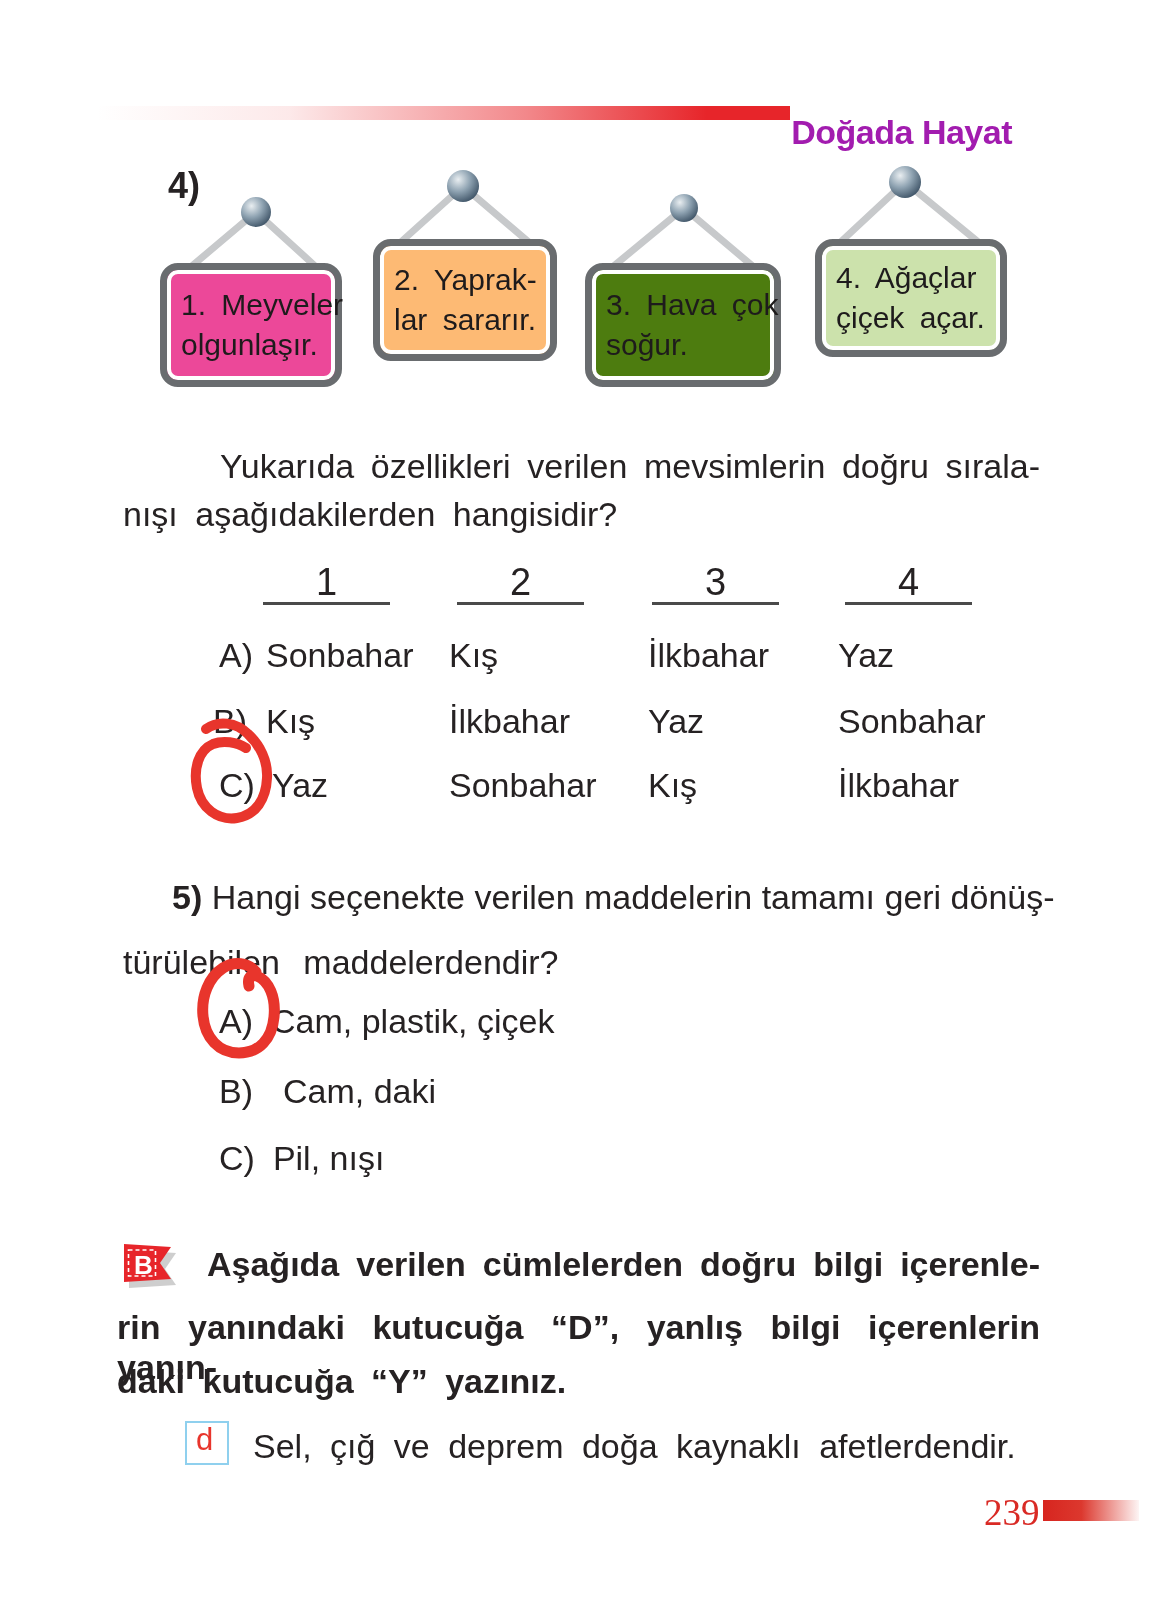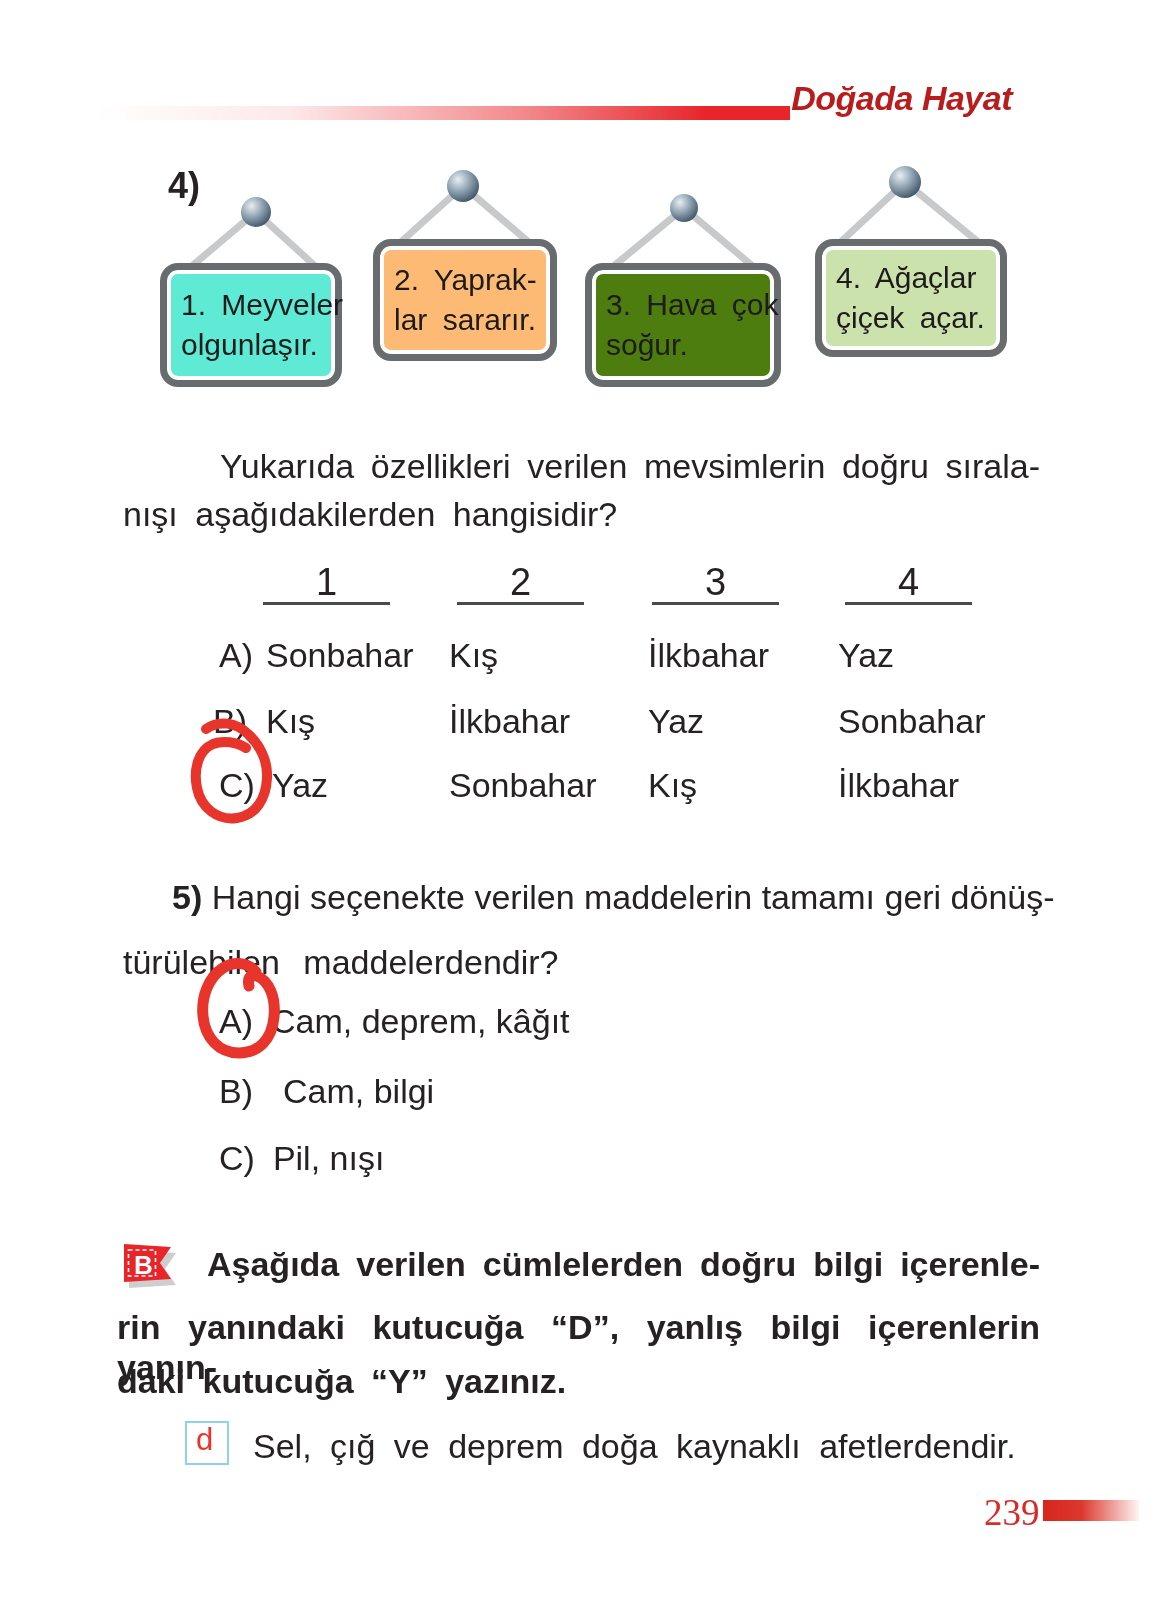--- a/index.html
+++ b/index.html
@@ -6,21 +6,21 @@
   #page{position:relative;width:1162px;height:1615px;background:#ffffff;overflow:hidden;
         font-family:"Liberation Sans",sans-serif;color:#262223;}
   .abs{position:absolute;}
   .line{position:absolute;line-height:1.18;font-size:34px;white-space:nowrap;}
   .just{white-space:normal;text-align:justify;text-align-last:justify;}
   .bold{font-weight:700;}
 
   
   #hdr-bar{left:95px;top:106px;width:695px;height:14px;
     background:linear-gradient(90deg,rgba(232,38,43,0) 0%,rgba(232,38,43,.10) 28%,rgba(232,38,43,.55) 62%,#e7252a 88%,#e7252a 100%);}
-  #hdr-title{top:79px;right:150px;font-size:34px;font-weight:700;color:#b91c1c;letter-spacing:-.5px;font-style:italic;}
+  #hdr-title{top:113px;right:150px;font-size:34px;font-weight:700;color:#a21caf;letter-spacing:-.5px;}
 
   
   .board{position:absolute;border:7px solid #696c6f;border-radius:18px;
          box-shadow:inset 0 0 0 4px #ffffff;box-sizing:border-box;
          display:flex;flex-direction:column;justify-content:center;padding:4px 8px 4px 14px;}
   .board .sline{font-size:30px;line-height:40px;word-spacing:7px;color:#1e1b1c;white-space:nowrap;}
 
   
   .th{position:absolute;top:561px;font-size:38px;text-align:center;width:127px;}
   .ul{position:absolute;top:602px;height:3px;background:#4a4a4a;width:127px;}
@@ -72,21 +72,21 @@
         <path d="M554 58 L632 124"></path>
       <path d="M775 32 L702 100"></path>
         <path d="M775 32 L858 100"></path>
     </g>
     <circle cx="126" cy="62" r="15" fill="url(#ballGrad)"></circle>
     <circle cx="333" cy="36" r="16" fill="url(#ballGrad)"></circle>
     <circle cx="554" cy="58" r="14" fill="url(#ballGrad)"></circle>
     <circle cx="775" cy="32" r="16" fill="url(#ballGrad)"></circle>
   </svg>
 
-  <div class="board" style="left:160px;top:263px;width:182px;height:124px;background:#5eead4;">
+  <div class="board" style="left:160px;top:263px;width:182px;height:124px;background:#ec4899;">
     <div class="sline">1. Meyveler</div>
     <div class="sline">olgunlaşır.</div>
   </div>
   <div class="board" style="left:373px;top:239px;width:184px;height:122px;background:#fdba74;">
     <div class="sline">2. Yaprak-</div>
     <div class="sline">lar sararır.</div>
   </div>
   <div class="board" style="left:585px;top:263px;width:196px;height:124px;background:#4d7c0f;">
     <div class="sline">3. Hava çok</div>
     <div class="sline">soğur.</div>
@@ -133,24 +133,24 @@
   <svg style="left:190px;top:715px;z-index:5;" width="88" height="115" viewBox="0 0 88 115">
     <path d="M16 14 C28 5 46 7 58 19 C70 30 78 46 77 63 C76 84 66 100 47 103 C28 106 11 93 7 73 C3 53 9 35 23 29 C33 25 47 27 56 33" fill="none" stroke="#e8352c" stroke-width="10" stroke-linecap="round" stroke-linejoin="round"></path>
   </svg>
 
   <div class="line" style="left:172px;top:877px;">
     <span class="bold">5)</span><span> </span><span>Hangi seçenekte verilen maddelerin tamamı geri dönüş-</span>
   </div>
   <div class="line" style="left:123px;top:942px;word-spacing:14px;">türülebilen maddelerdendir?</div>
 
   <div class="optrow" style="left:219px;top:1002px;">
-    <span class="olab">A)</span><span>Cam, deprem, kâğıt</span>
+    <span class="olab">A)</span><span>Cam, plastik, çiçek</span>
   </div>
   <div class="optrow" style="left:219px;top:1072px;">
-    <span class="olab" style="margin-right:30px;">B)</span><span>Cam, bilgi</span>
+    <span class="olab" style="margin-right:30px;">B)</span><span>Cam, daki</span>
   </div>
   <div class="optrow" style="left:219px;top:1139px;">
     <span class="olab">C)</span><span>Pil, nışı</span>
   </div>
 
   <svg style="left:198px;top:958px;z-index:5;" width="86" height="106" viewBox="0 0 86 106">
     <path d="M58 14 C50 4 36 3 25 10 C11 19 3 38 5 58 C7 80 21 95 41 95 C61 95 74 81 76 59 C78 39 71 23 59 18 C53 16 49 19 51 28" fill="none" stroke="#e8352c" stroke-width="11" stroke-linecap="round" stroke-linejoin="round"></path>
   </svg>
 
   <svg style="left:124px;top:1243px;" width="64" height="50" viewBox="0 0 64 50">

